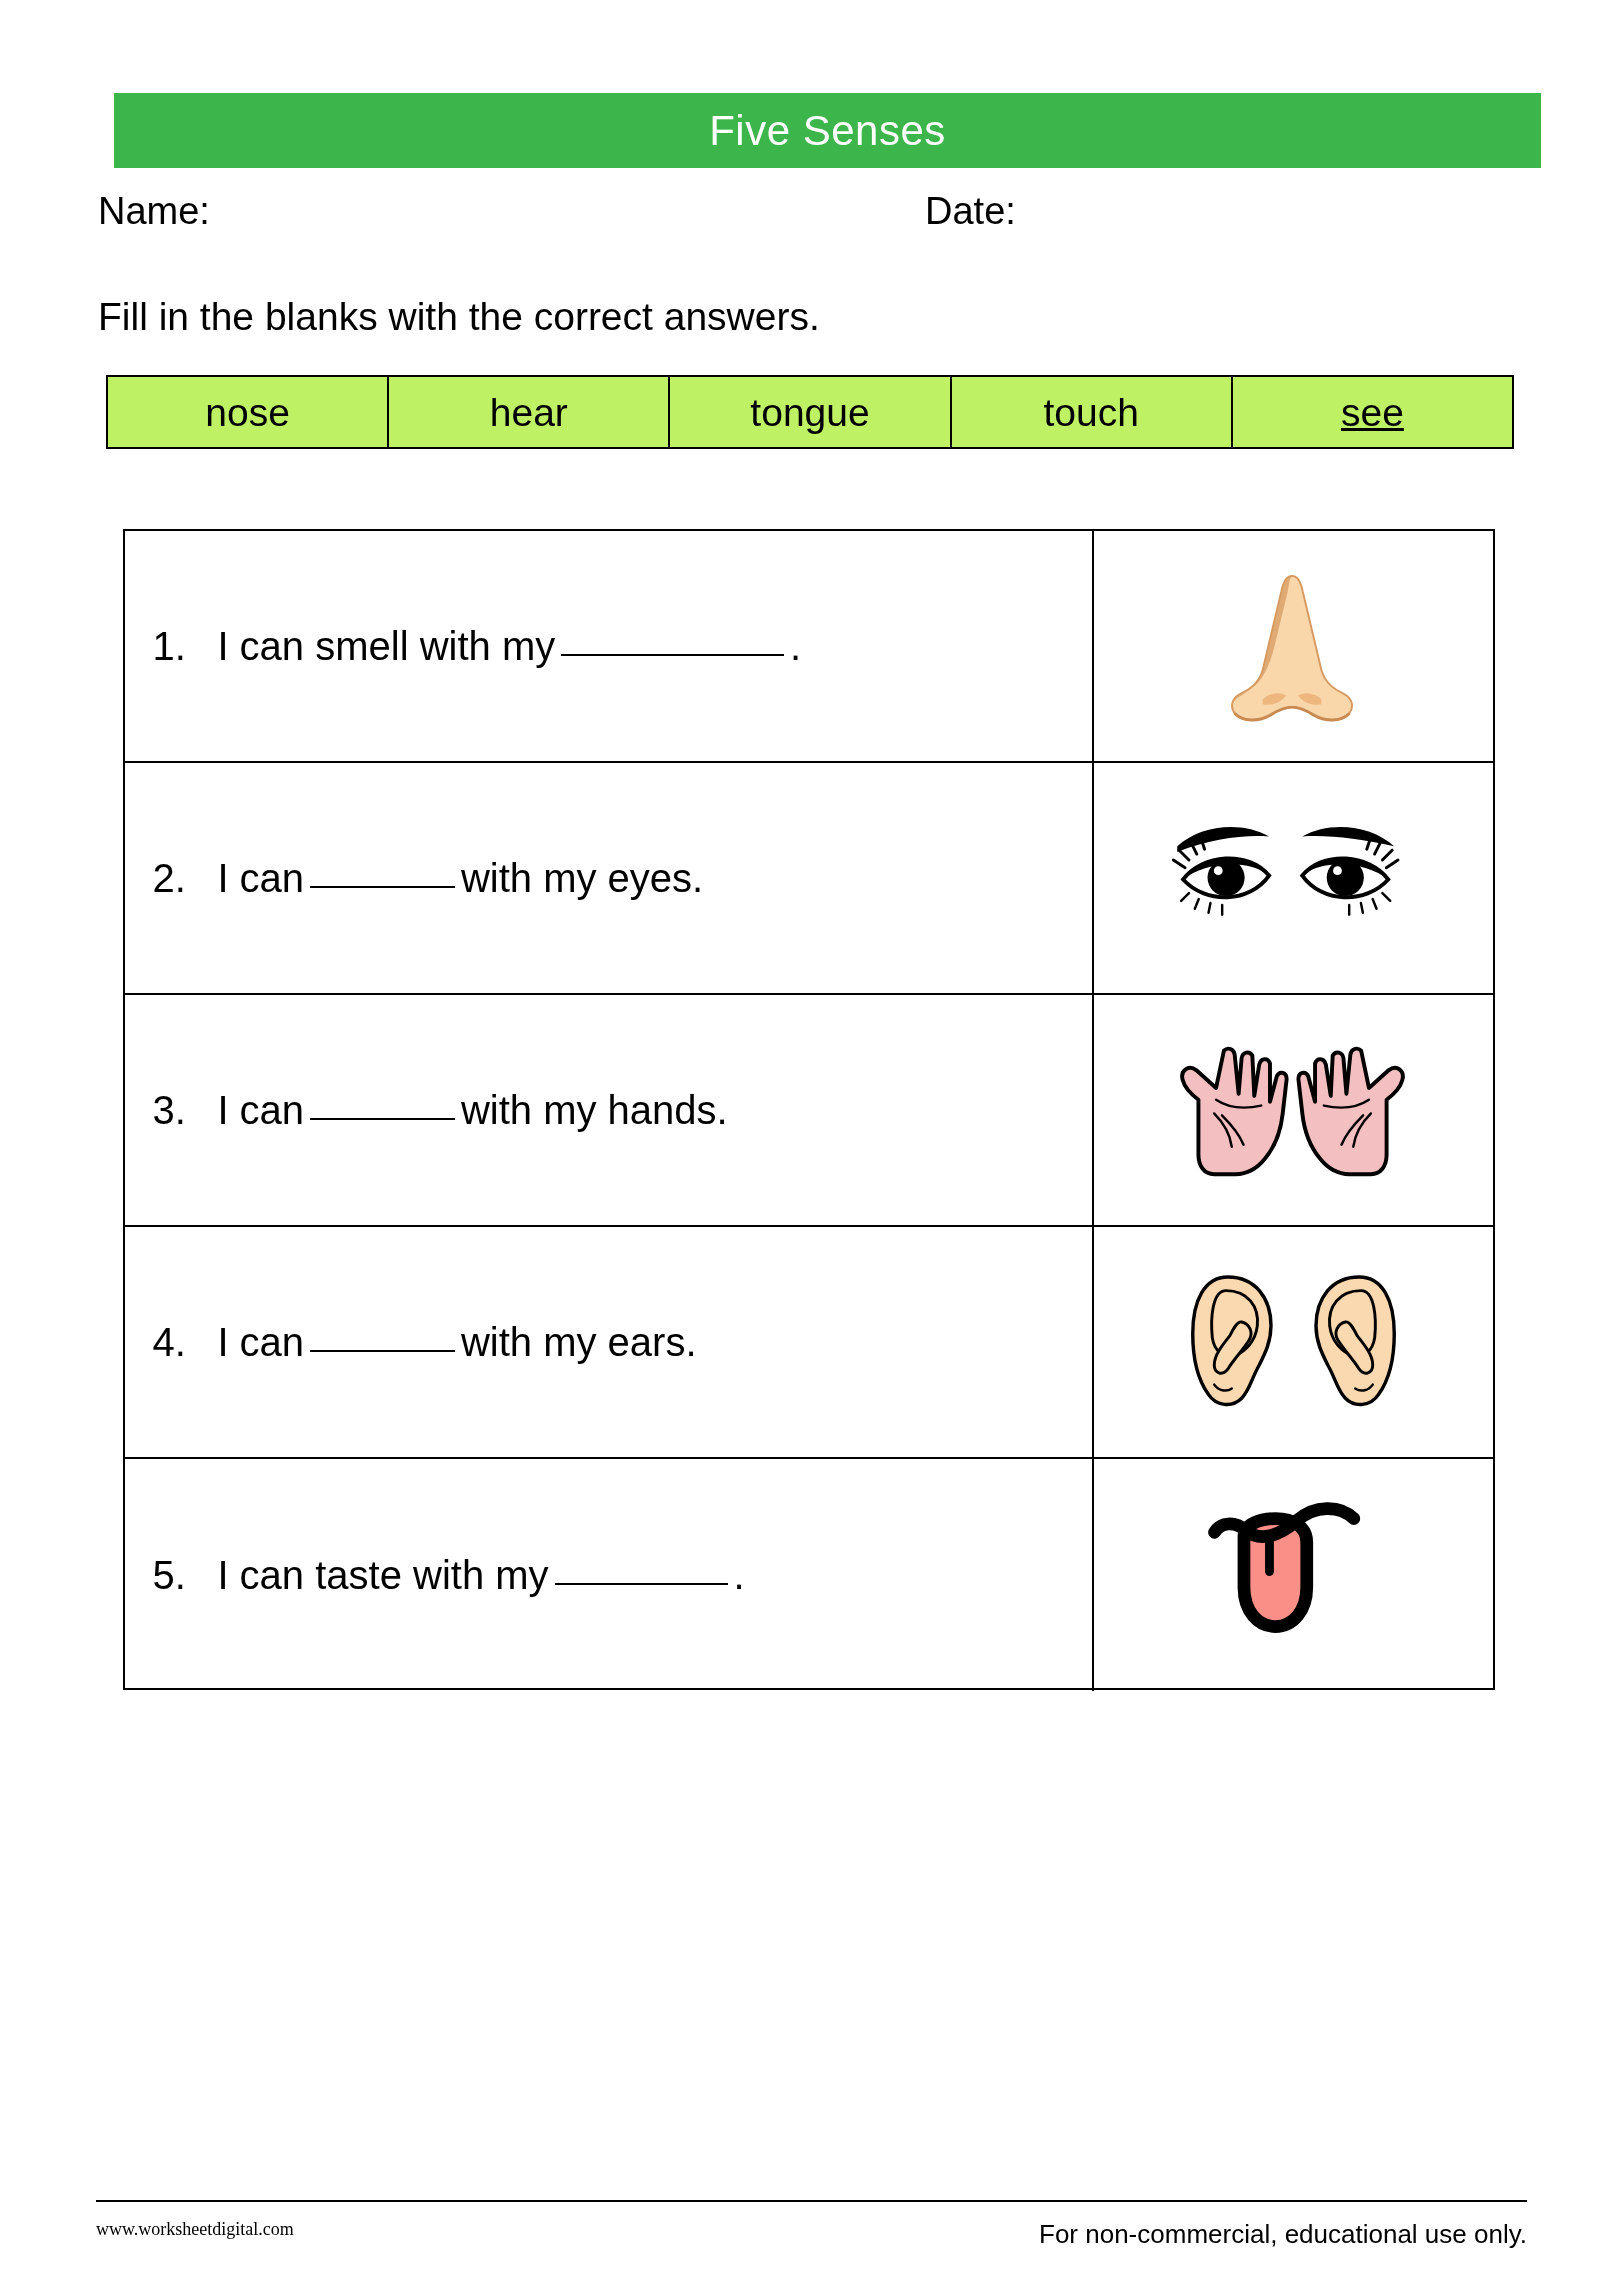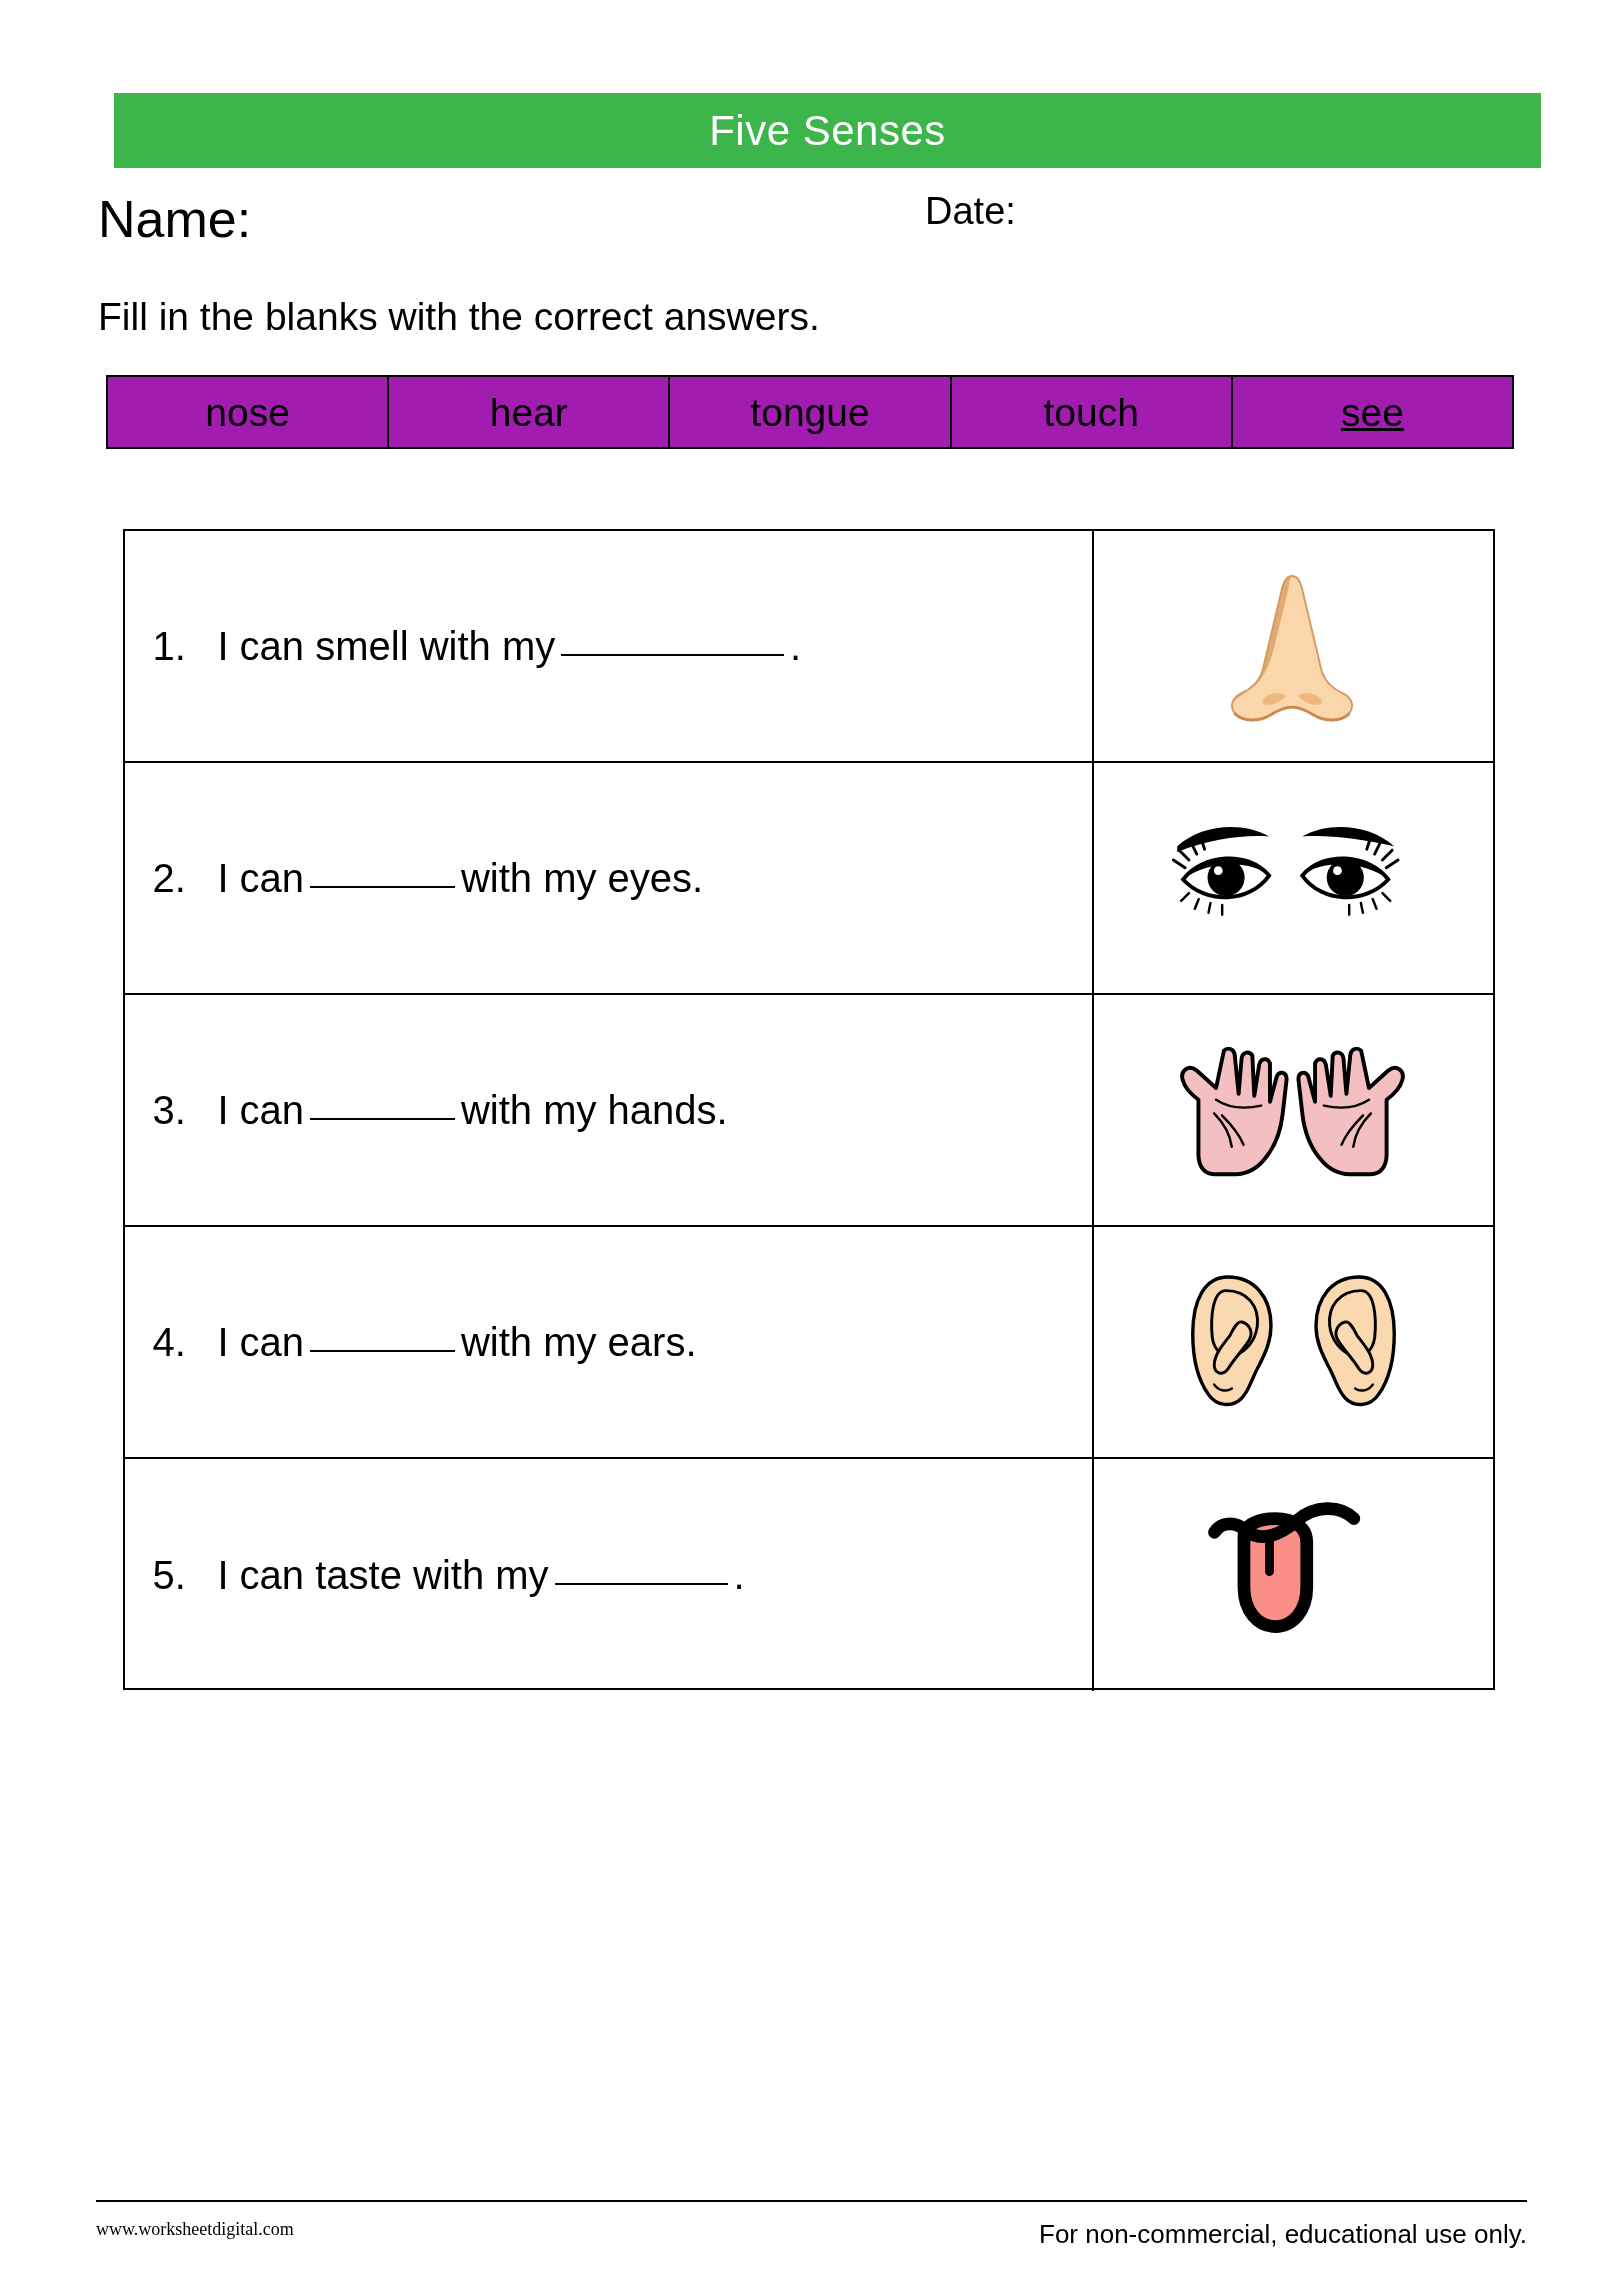--- a/index.html
+++ b/index.html
@@ -48,21 +48,21 @@
     position: absolute;
     left: 98px;
     top: 192px;
     width: 1427px;
     height: 53px;
   }
   .name-label {
     position: absolute;
     left: 0;
     top: 0;
-    font-size: 52px;
+    font-size: 38px;
     line-height: 1.05;
   }
   .date-label {
     position: absolute;
     left: 827px;
     top: 0;
     font-size: 38px;
     line-height: 1.05;
   }
 
@@ -79,21 +79,21 @@
   
   .wordbank {
     position: absolute;
     left: 106px;
     top: 375px;
     width: 1408px;
     height: 74px;
     display: flex;
     border: 2.9px solid #000000;
     box-sizing: border-box;
-    background: #a21caf;
+    background: #bef264;
   }
   .wordbank-cell {
     flex: 1 1 0;
     border-right: 2.9px solid #000000;
     display: flex;
     align-items: center;
     justify-content: center;
     font-size: 39px;
     line-height: 1;
     box-sizing: border-box;

